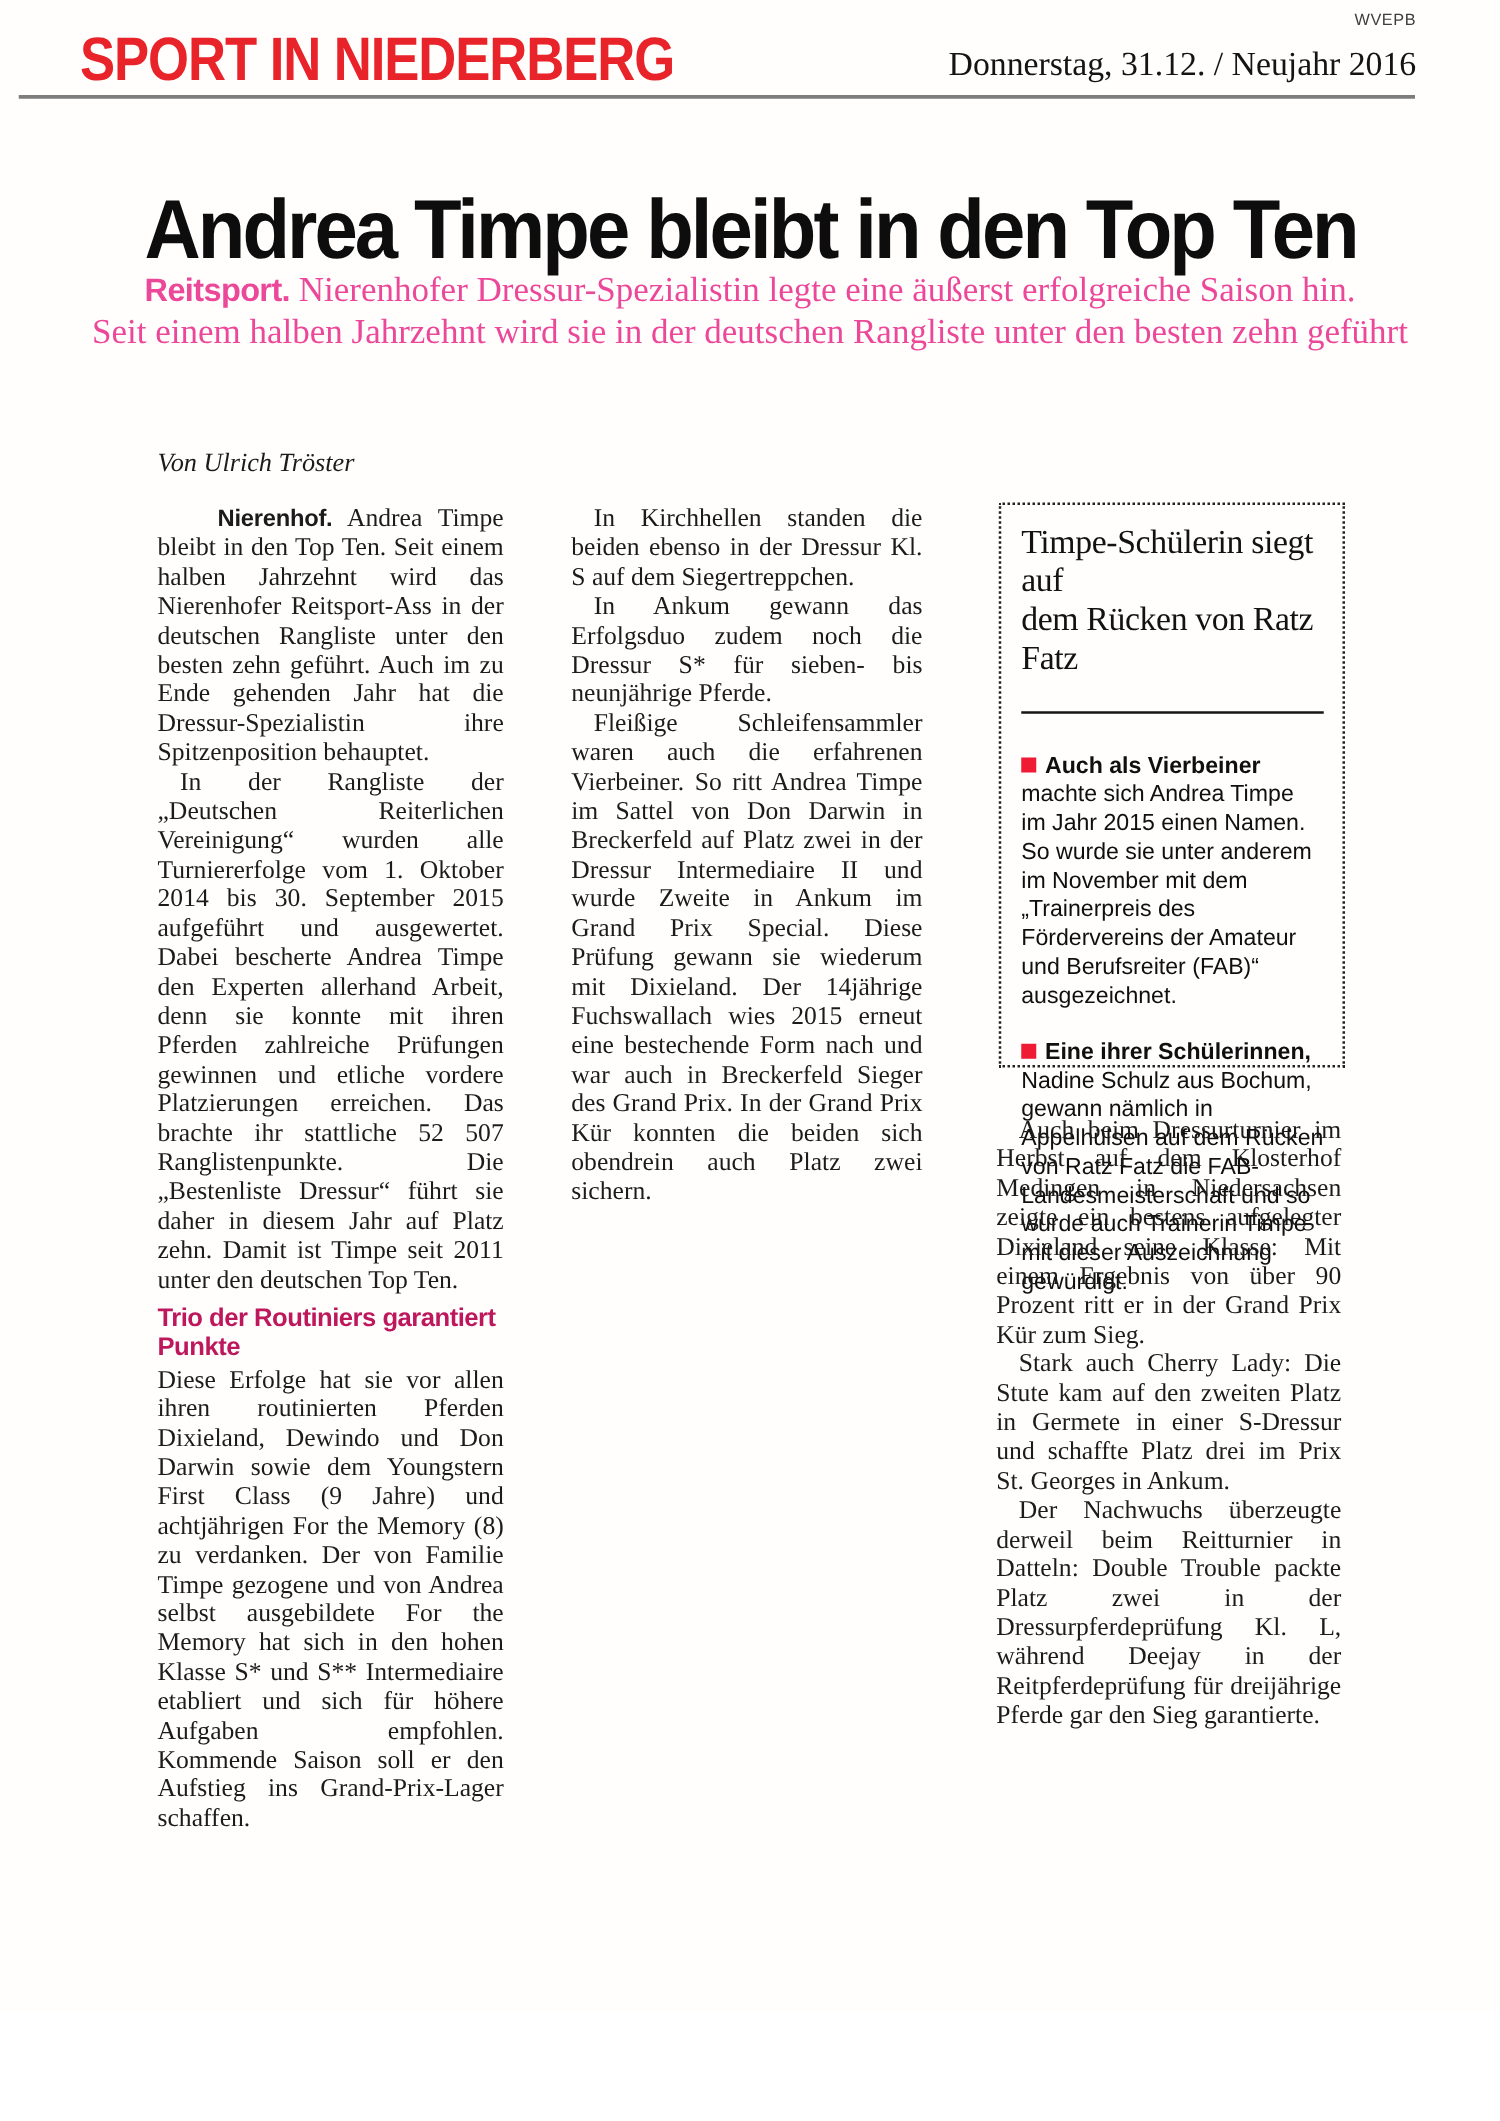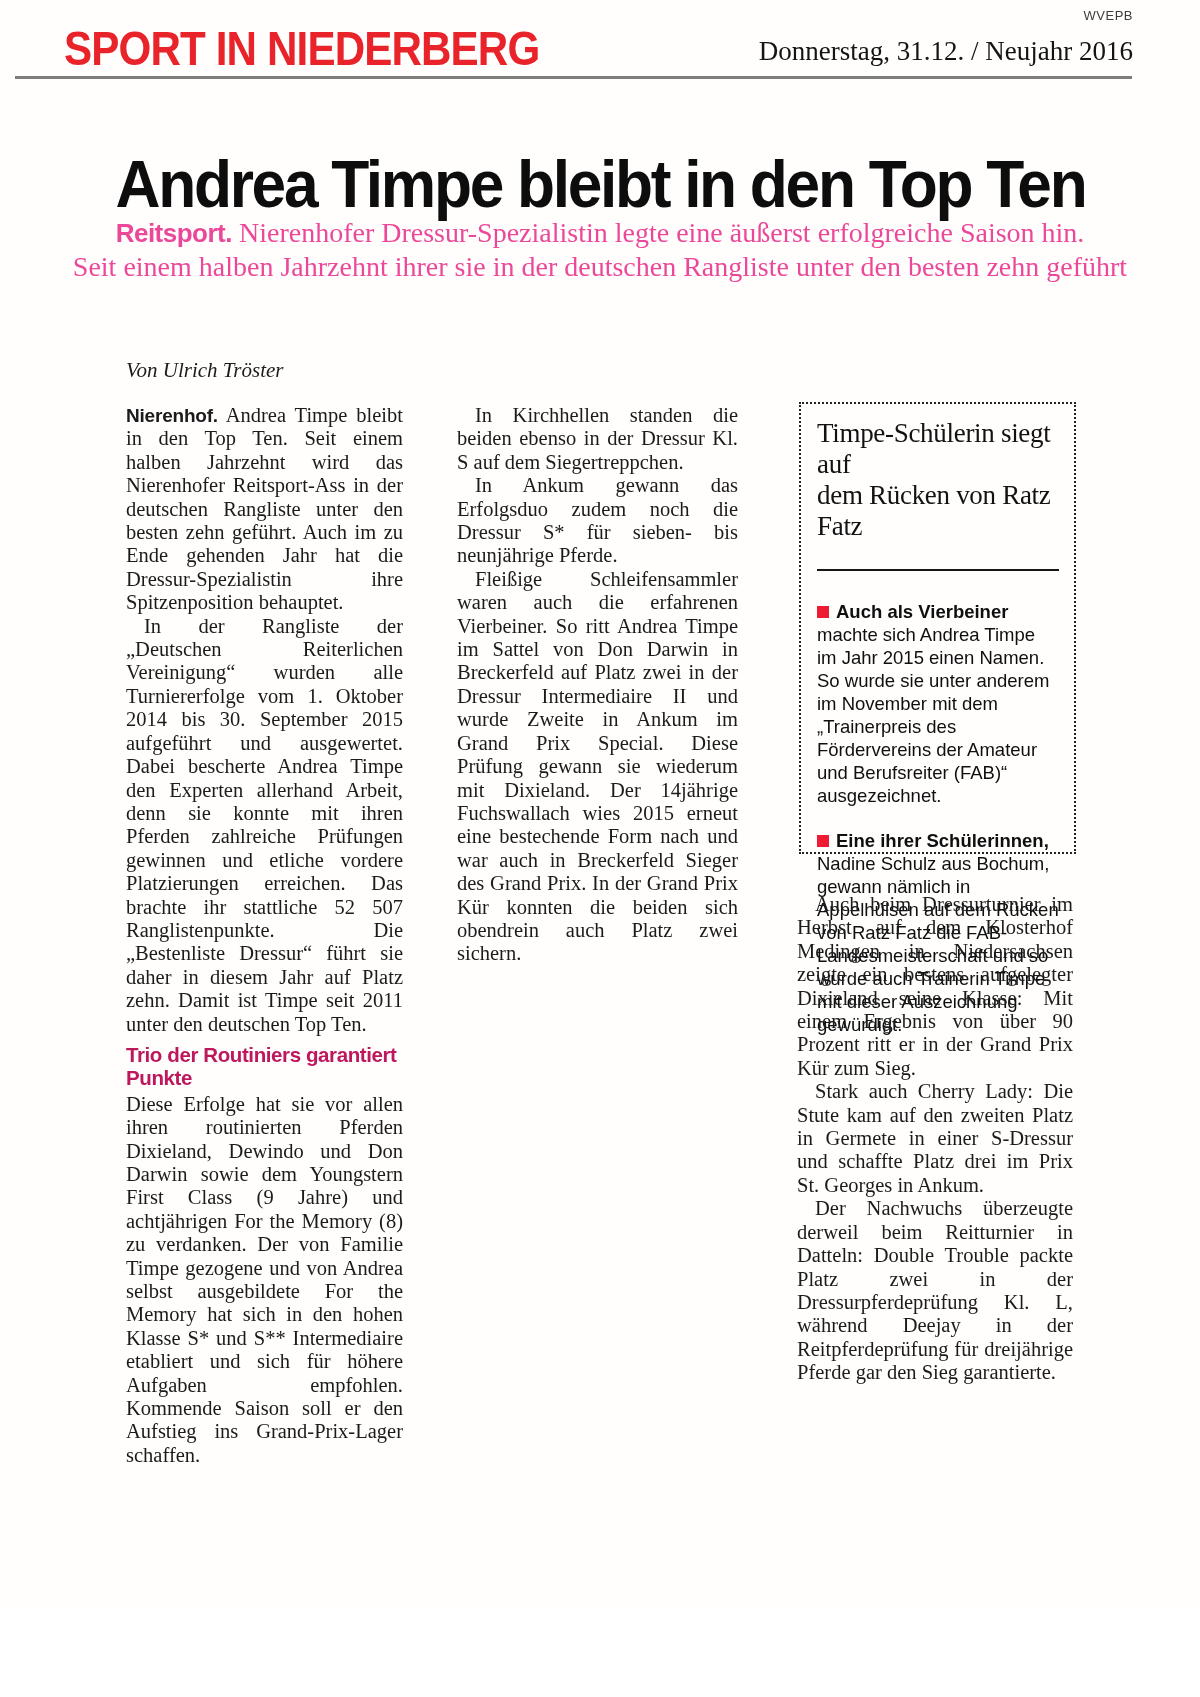--- a/index.html
+++ b/index.html
@@ -51,21 +51,21 @@
     position:absolute; top:404px; text-align:justify;
     font-size:20.5px; line-height:23.4px; color:#1b1b1b;
   }
   .col1 { left:126px; width:277px; }
   .col2 { left:457px; width:281px; }
   .col3 { left:797px; width:276px; top:893px; }
   .body-p { margin:0; }
   .body-p.indent { text-indent:18px; }
   .p-lead {
     font-family:"Liberation Sans", sans-serif; font-weight:700;
-    font-size:19px; letter-spacing:-0.2px;
+    font-size:19px; letter-spacing:-0.2px;margin-left:48px;
   }
   .col-subhead {
     margin:7px 0 3px; text-align:left;
     font-family:"Liberation Sans", sans-serif; font-weight:700;
     font-size:20.5px; letter-spacing:-0.4px; color:#be185d;
   }
   
   .infobox {
     position:absolute; left:799px; top:402px; width:277px; height:452px;
     box-sizing:border-box; border:2px dotted #222;
@@ -97,21 +97,21 @@
     <span class="section-title-inner">SPORT IN NIEDERBERG</span>
   </div>
   <div class="dateline">Donnerstag, 31.12. / Neujahr 2016</div>
   <div class="header-rule"></div>
 
   <h1 class="headline">
     <span class="headline-inner">Andrea Timpe bleibt in den Top Ten</span>
   </h1>
   <div class="standfirst">
     <div class="sf-line"><span class="kicker">Reitsport.</span><span> Nierenhofer Dressur-Spezialistin legte eine äußerst erfolgreiche Saison hin.</span></div>
-    <div class="sf-line">Seit einem halben Jahrzehnt ihrer sie in der deutschen Rangliste unter den besten zehn geführt</div>
+    <div class="sf-line">Seit einem halben Jahrzehnt wird sie in der deutschen Rangliste unter den besten zehn geführt</div>
   </div>
 
   <div class="byline">Von Ulrich Tröster</div>
 
   <div class="col col1">
     <p class="body-p"><span class="p-lead">Nierenhof.</span><span> Andrea Timpe bleibt in den Top Ten. Seit einem halben Jahrzehnt wird das Nierenhofer Reitsport-Ass in der deutschen Rangliste unter den besten zehn geführt. Auch im zu Ende gehenden Jahr hat die Dressur-Spezialistin ihre Spitzenposition behauptet.</span></p>
     <p class="body-p indent">In der Rangliste der „Deutschen Reiterlichen Vereinigung“ wurden alle Turniererfolge vom 1. Oktober 2014 bis 30. September 2015 aufgeführt und ausgewertet. Dabei bescherte Andrea Timpe den Experten allerhand Arbeit, denn sie konnte mit ihren Pferden zahlreiche Prüfungen gewinnen und etliche vordere Platzierungen erreichen. Das brachte ihr stattliche 52 507 Ranglistenpunkte. Die „Bestenliste Dressur“ führt sie daher in diesem Jahr auf Platz zehn. Damit ist Timpe seit 2011 unter den deutschen Top Ten.</p>
     <h3 class="col-subhead">Trio der Routiniers garantiert Punkte</h3>
     <p class="body-p">Diese Erfolge hat sie vor allen ihren routinierten Pferden Dixieland, Dewindo und Don Darwin sowie dem Youngstern First Class (9 Jahre) und achtjährigen For the Memory (8) zu verdanken. Der von Familie Timpe gezogene und von Andrea selbst ausgebildete For the Memory hat sich in den hohen Klasse S* und S** Intermediaire etabliert und sich für höhere Aufgaben empfohlen. Kommende Saison soll er den Aufstieg ins Grand-Prix-Lager schaffen.</p>
   </div>

